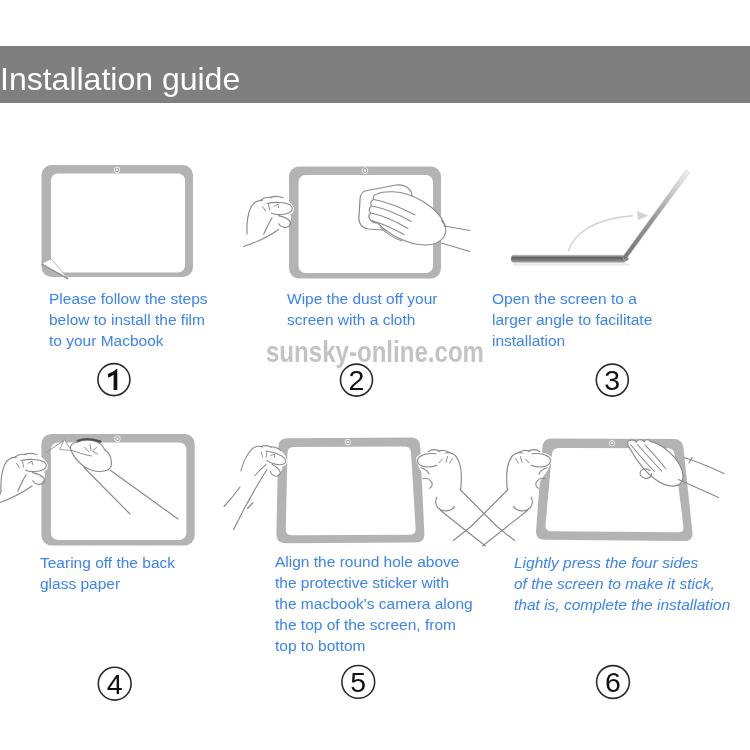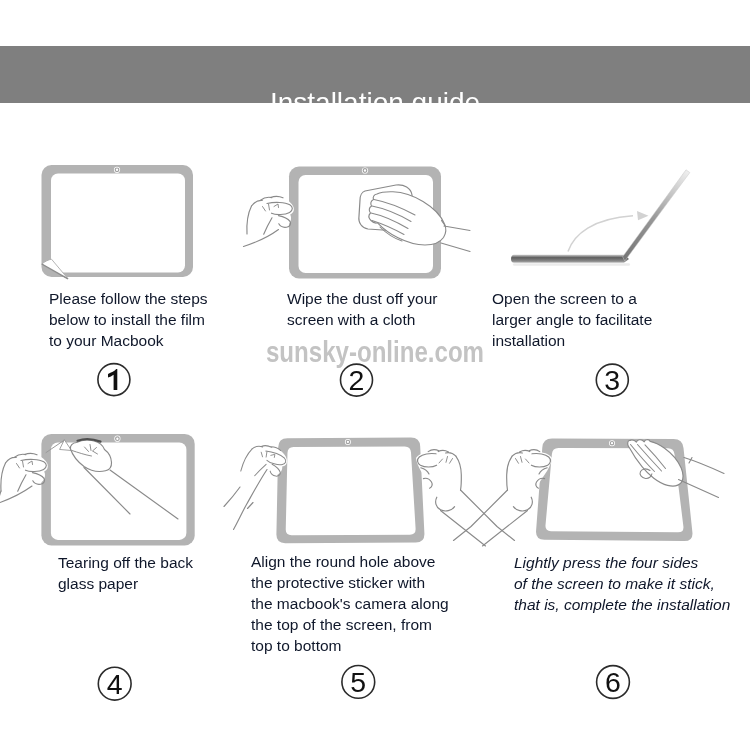--- a/index.html
+++ b/index.html
@@ -1,21 +1,21 @@
 <!DOCTYPE html>
 <html><head>
 <meta charset="utf-8">
 <style>
   html,body{margin:0;padding:0;}
   body{width:750px;height:750px;position:relative;background:#ffffff;overflow:hidden;
        font-family:"Liberation Sans",sans-serif;}
   .hdr{position:absolute;left:0;top:46px;width:750px;height:57px;background:#7f7f7f;}
-  .hdr span{position:absolute;left:0;top:0;width:100%;text-align:center;
-            font-size:28px;color:#ffffff;line-height:66.5px;margin-top:24px;}
-  .txt{position:absolute;font-size:15.5px;line-height:21px;color:#0f172a;white-space:nowrap;}
+  .hdr span{position:absolute;left:0;top:0;width:100%;
+            font-size:32px;color:#ffffff;line-height:66.5px;}
+  .txt{position:absolute;font-size:15.5px;line-height:21px;color:#3b82f6;white-space:nowrap;}
   .wm{position:absolute;left:0;top:335.8px;width:750px;text-align:center;
       font-size:29px;font-weight:bold;color:#c3c3c3;transform:scaleX(0.83);transform-origin:375px 50%;}
   svg.main{position:absolute;left:0;top:0;}
 </style>
 </head>
 <body>
 <div class="hdr">
     <span>Installation guide</span>
   </div>
 
@@ -177,15 +177,15 @@
   <text x="358.3" y="692.2">5</text>
   <text x="613" y="692.3">6</text>
 </g>
 </svg>
 
 <div class="wm">sunsky-online.com</div>
 
 <div class="txt" style="left:49px;top:287.6px;">Please follow the steps<br>below to install the film<br>to your Macbook</div>
 <div class="txt" style="left:287px;top:287.6px;">Wipe the dust off your<br>screen with a cloth</div>
 <div class="txt" style="left:492px;top:287.6px;">Open the screen to a<br>larger angle to facilitate<br>installation</div>
-<div class="txt" style="left:40px;top:551.6px;margin-left:18px;">Tearing off the back<br>glass paper</div>
-<div class="txt" style="left:251px;top:550.6px;">Align the round hole above<br>the protective sticker with<br>the macbook's camera along<br>the top of the screen, from<br>top to bottom</div>
+<div class="txt" style="left:40px;top:551.6px;">Tearing off the back<br>glass paper</div>
+<div class="txt" style="left:275px;top:550.6px;">Align the round hole above<br>the protective sticker with<br>the macbook's camera along<br>the top of the screen, from<br>top to bottom</div>
 <div class="txt" style="left:514px;top:551.6px;font-style:italic;">Lightly press the four sides<br>of the screen to make it stick,<br>that is, complete the installation</div>
 
 </body></html>

